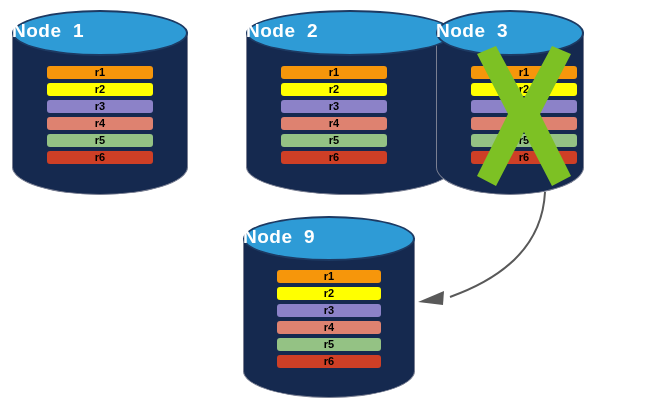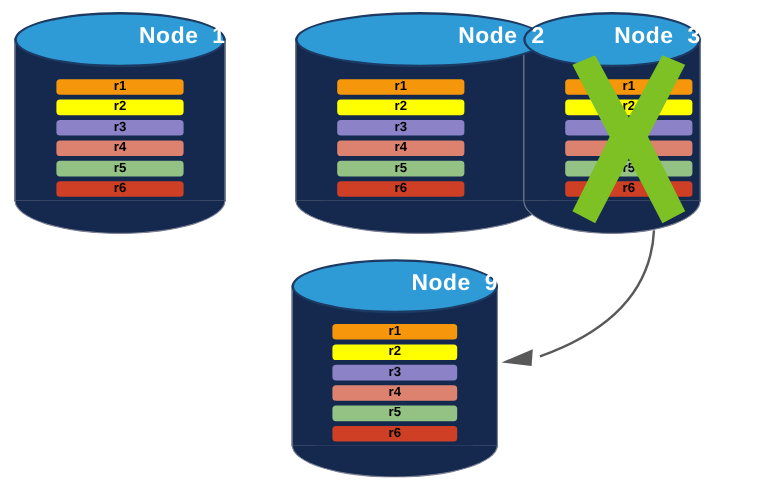--- a/index.html
+++ b/index.html
@@ -52,21 +52,21 @@
     background: #2e9bd6;
     border: 2px solid #1d3a63;
     border-radius: 50% / 50%;
     box-sizing: border-box;
     z-index: 3;
   }
   .cyl-title {
     position: absolute;
     left: 0;
     width: 100%;
-    text-align: right;
+    text-align: left;
     color: #ffffff;
     font-weight: bold;
     letter-spacing: 0.5px;
     z-index: 4;
     white-space: pre;
     pointer-events: none;
   }
   .rec-stack {
     position: absolute;
     z-index: 2;

